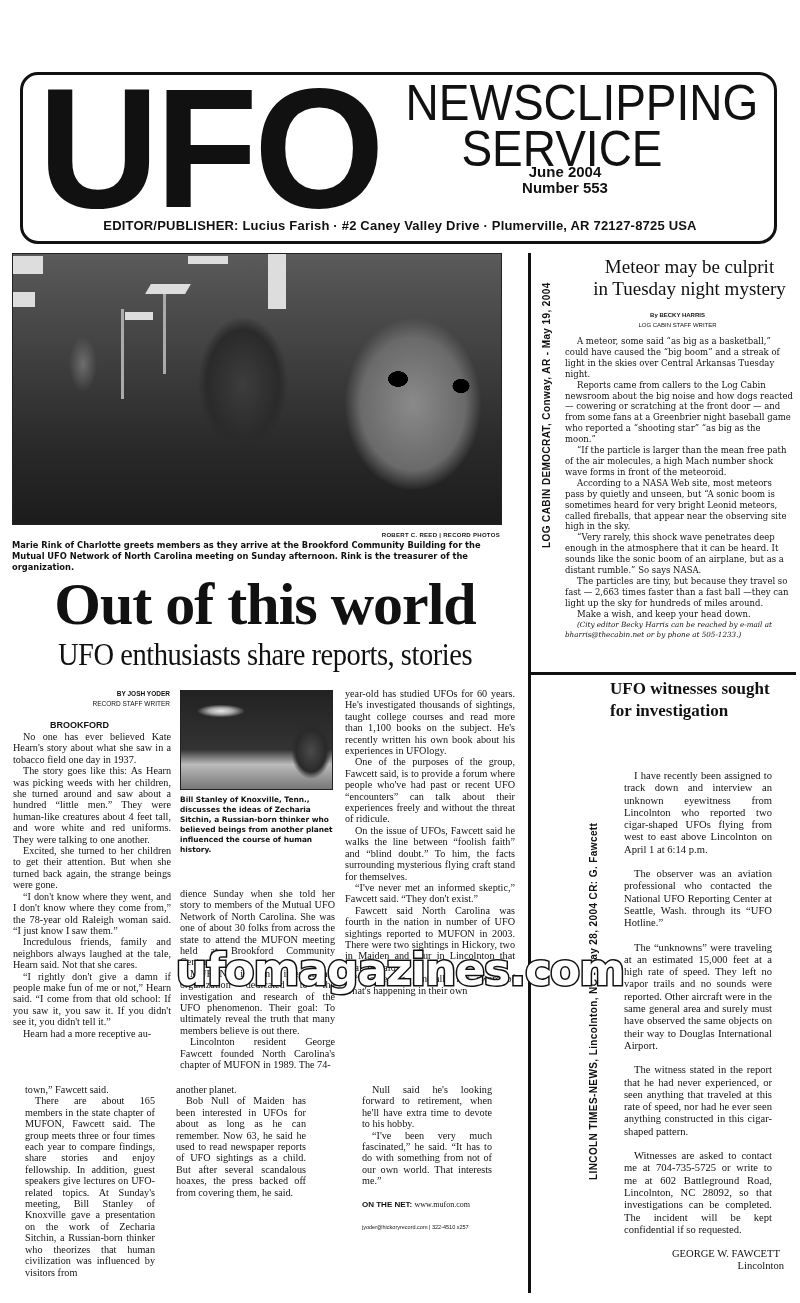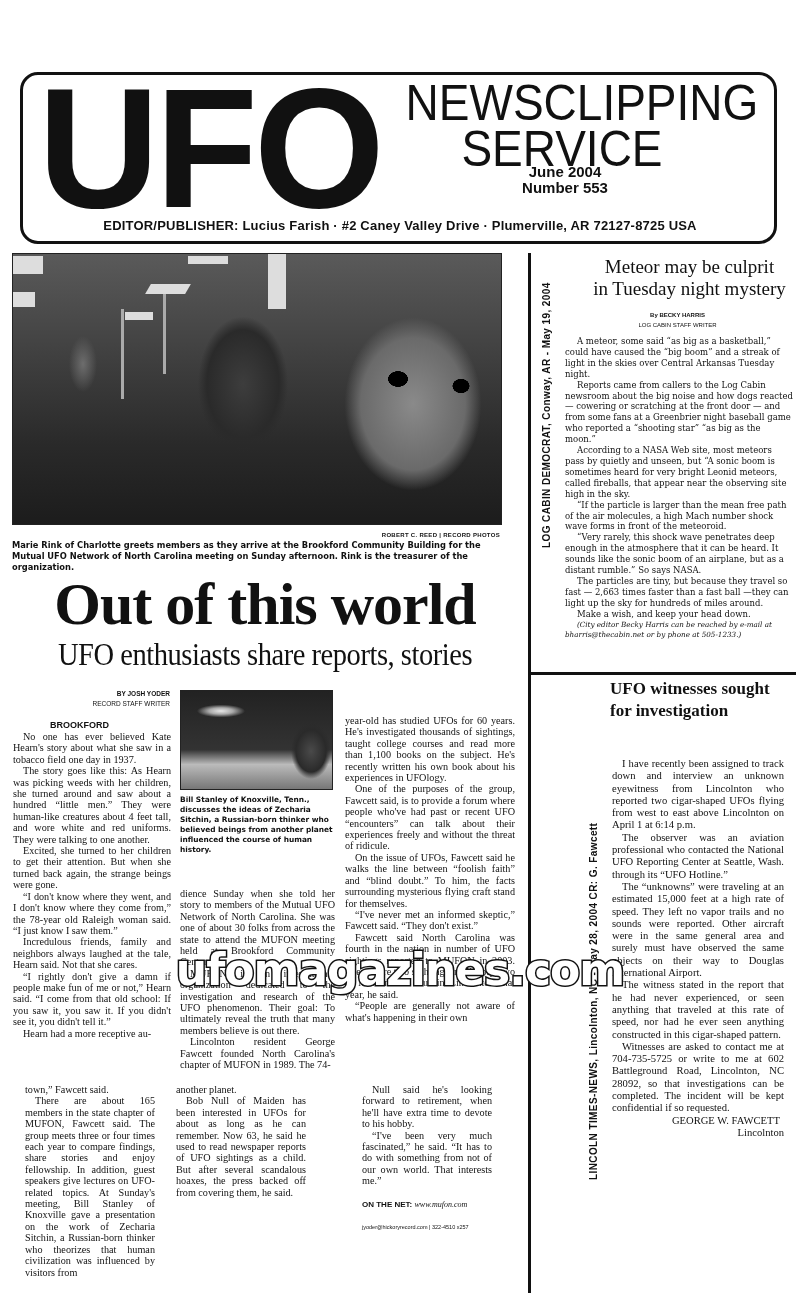--- a/index.html
+++ b/index.html
@@ -40,38 +40,38 @@
   .dateline { font-family:"Liberation Sans", sans-serif; font-weight:bold; font-size:9px; line-height:11px;padding-left:37px; }
 
   .inset-photo { left:180px; top:690px; width:153px; height:100px; border:1px solid #222; box-sizing:border-box;
     background:
       radial-gradient(ellipse 30px 8px at 40px 20px, #e8e8e8 0%, #aaa 40%, transparent 80%),
       radial-gradient(ellipse 25px 35px at 130px 60px, #4a4a4a 0%, #2a2a2a 60%, transparent 80%),
       linear-gradient(180deg, #222 0%, #333 60%, #bbb 75%, #777 100%); }
   .inset-caption { left:180px; top:795px; width:155px; font-family:"DejaVu Sans", sans-serif; font-weight:bold; font-size:7.4px; line-height:10px; }
 
   .net { font-family:"Liberation Sans", sans-serif; font-weight:bold; font-size:8px; }
-  .net .url { font-family:"Liberation Serif", serif; font-style:italic; font-weight:normal; }
+  .net .url { font-family:"Liberation Serif", serif; font-weight:normal; }
   .contact { font-family:"Liberation Sans", sans-serif; font-size:5.5px; }
 
   
   .vrule { left:528px; top:253px; width:3px; height:1040px; background:#111; }
   .hrule { left:528px; top:672px; width:268px; height:3px; background:#111; }
   .vert-label { font-family:"Liberation Sans", sans-serif; font-weight:bold; font-size:10px; letter-spacing:0.4px; white-space:nowrap; transform:rotate(-90deg); transform-origin:left top; }
 
   .meteor-head { left:572px; top:256px; width:235px; text-align:center; font-family:"Liberation Serif", serif; font-size:19px; line-height:22px; }
   .meteor-by { left:560px; top:310px; width:235px; text-align:center; font-family:"Liberation Sans", sans-serif; font-size:6px; line-height:10px; }
   .meteor-by b { font-size:6px; }
   .meteor-body { left:565px; top:336px; width:228px; font-family:"DejaVu Serif", serif; font-size:8.5px; line-height:10.9px; }
   .meteor-body p { margin:0; text-indent:12px; }
   .meteor-body .tag { font-style:italic; font-size:7.2px; line-height:10px; }
 
   .wit-head { left:610px; top:678px; width:185px; font-family:"Liberation Serif", serif; font-weight:bold; font-size:17px; line-height:22px; }
   .wit-body { left:612px; top:758px; width:172px; font-family:"Liberation Serif", serif; font-size:10.6px; line-height:12.3px; text-align:justify; }
-  .wit-body p { margin:0; text-indent:10px; }
+  .wit-body p { margin:12px; text-indent:10px; }
   .sig { text-align:right; font-size:10.6px; }
 
   .watermark { left:120px; top:945px; width:560px; text-align:center; font-family:"DejaVu Sans", sans-serif; font-weight:bold; font-size:44px; line-height:50px; color:#fff;
     -webkit-text-stroke:3px #111; letter-spacing:-1px; paint-order:stroke fill; text-shadow:0 0 0 #111; }
 </style>
 </head>
 <body>
 
 <div class="abs masthead"></div>
 <div class="abs ufo-logo">UFO</div>
@@ -119,21 +119,21 @@
 
 <div class="abs inset-photo"></div>
 <div class="abs inset-caption">Bill Stanley of Knoxville, Tenn., discusses the ideas of Zecharia Sitchin, a Russian-born thinker who believed beings from another planet influenced the course of human history.</div>
 
 <div class="abs col" style="left:180px;top:888px;width:155px;">
   <p class="noind">dience Sunday when she told her story to members of the Mutual UFO Network of North Carolina. She was one of about 30 folks from across the state to attend the MUFON meeting held at Brookford Community Center.</p>
   <p>MUFON is an international organization dedicated to the investigation and research of the UFO phenomenon. Their goal: To ultimately reveal the truth that many members believe is out there.</p>
   <p>Lincolnton resident George Fawcett founded North Carolina's chapter of MUFON in 1989. The 74-</p>
 </div>
 
-<div class="abs col" style="left:345px;top:688px;width:170px;margin-top:27px;">
+<div class="abs col" style="left:345px;top:688px;width:170px;">
   <p class="noind">year-old has studied UFOs for 60 years. He's investigated thousands of sightings, taught college courses and read more than 1,100 books on the subject. He's recently written his own book about his experiences in UFOlogy.</p>
   <p>One of the purposes of the group, Fawcett said, is to provide a forum where people who've had past or recent UFO “encounters” can talk about their experiences freely and without the threat of ridicule.</p>
   <p>On the issue of UFOs, Fawcett said he walks the line between “foolish faith” and “blind doubt.” To him, the facts surrounding mysterious flying craft stand for themselves.</p>
   <p>“I've never met an informed skeptic,” Fawcett said. “They don't exist.”</p>
   <p>Fawcett said North Carolina was fourth in the nation in number of UFO sightings reported to MUFON in 2003. There were two sightings in Hickory, two in Maiden and four in Lincolnton that year, he said.</p>
   <p>“People are generally not aware of what's happening in their own</p>
 </div>
 
 <div class="abs col" style="left:25px;top:1084px;width:130px;">
   <p class="noind">town,” Fawcett said.</p>
@@ -163,22 +163,22 @@
   <div>Meteor may be culprit</div>
   <div>in Tuesday night mystery</div>
 </div>
 <div class="abs meteor-by">
   <div><b>By BECKY HARRIS</b></div>
   <div>LOG CABIN STAFF WRITER</div>
 </div>
 <div class="abs meteor-body">
   <p>A meteor, some said “as big as a basketball,” could have caused the “big boom” and a streak of light in the skies over Central Arkansas Tuesday night.</p>
   <p>Reports came from callers to the Log Cabin newsroom about the big noise and how dogs reacted — cowering or scratching at the front door — and from some fans at a Greenbrier night baseball game who reported a “shooting star” “as big as the moon.”</p>
+  <p>“If the particle is larger than the mean free path of the air molecules, a high Mach number shock wave forms in front of the meteoroid.</p>
   <p>According to a NASA Web site, most meteors pass by quietly and unseen, but “A sonic boom is sometimes heard for very bright Leonid meteors, called fireballs, that appear near the observing site high in the sky.</p>
-  <p>“If the particle is larger than the mean free path of the air molecules, a high Mach number shock wave forms in front of the meteoroid.</p>
   <p>“Very rarely, this shock wave penetrates deep enough in the atmosphere that it can be heard. It sounds like the sonic boom of an airplane, but as a distant rumble.” So says NASA.</p>
   <p>The particles are tiny, but because they travel so fast — 2,663 times faster than a fast ball —they can light up the sky for hundreds of miles around.</p>
   <p>Make a wish, and keep your head down.</p>
   <p class="tag">(City editor Becky Harris can be reached by e-mail at bharris@thecabin.net or by phone at 505-1233.)</p>
 </div>
 
 <div class="abs vert-label" style="left:588px;top:1180px;">LINCOLN TIMES-NEWS, Lincolnton, NC  -  May 28, 2004   CR: G. Fawcett</div>
 <div class="abs wit-head">UFO witnesses sought for investigation</div>
 <div class="abs wit-body">
   <p>I have recently been assigned to track down and interview an unknown eyewitness from Lincolnton who reported two cigar-shaped UFOs flying from west to east above Lincolnton on April 1 at 6:14 p.m.</p>

